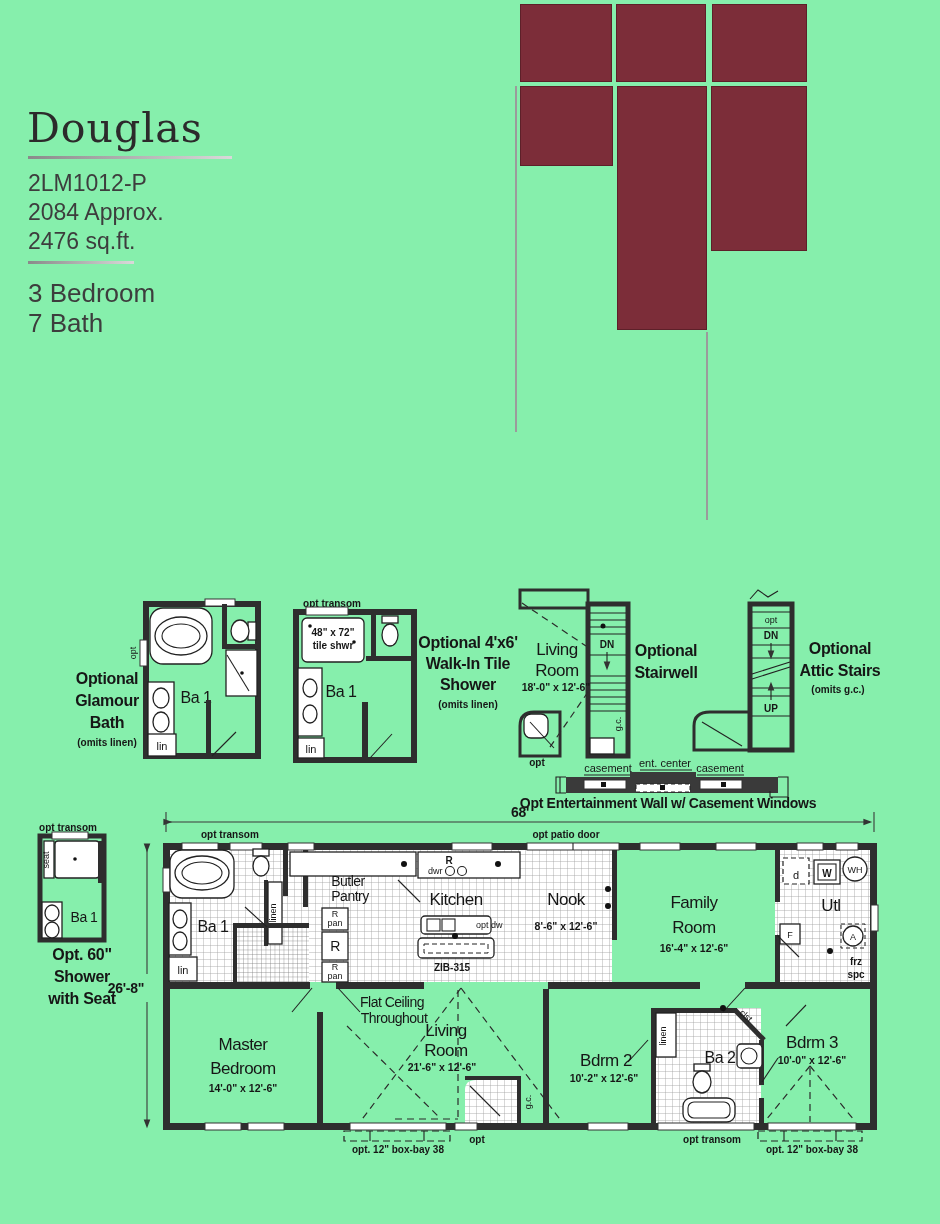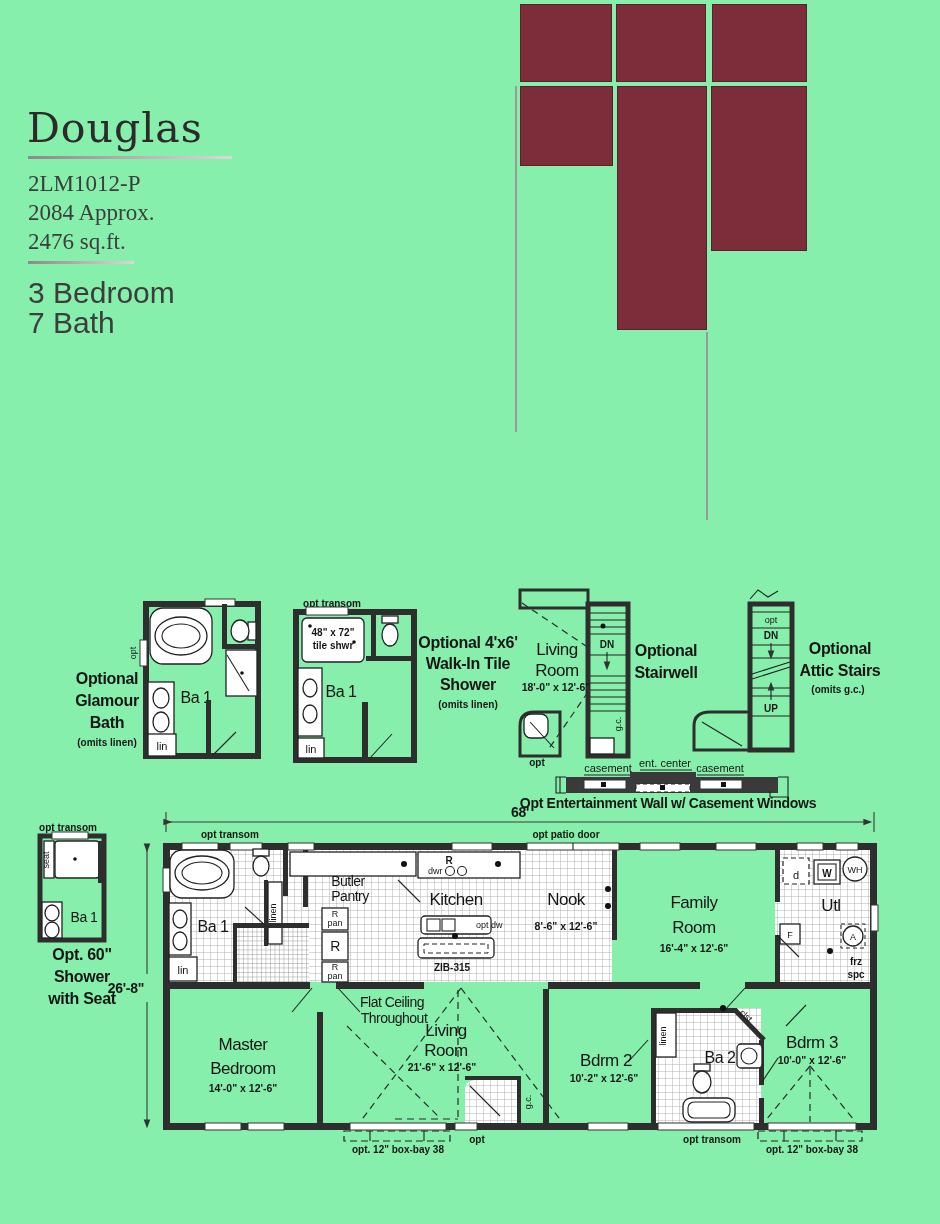--- a/index.html
+++ b/index.html
@@ -4,22 +4,22 @@
 <style>
   html,body{margin:0;padding:0;background:#e8e8e8;}
   .page{position:relative;width:940px;height:1224px;background:#86efac;overflow:hidden;
         font-family:"Liberation Sans",sans-serif;color:#222;}
   
   .title{position:absolute;left:27px;top:104px;font-family:"DejaVu Serif",serif;
          font-size:41px;color:#2c2a2b;letter-spacing:1px;}
   .rule{position:absolute;height:3px;background:linear-gradient(to right,#8a8a8a,#d9d9d9);}
   .rule1{left:28px;top:156px;width:204px;}
   .rule2{left:28px;top:261px;width:106px;}
-  .specs{position:absolute;left:28px;top:169px;font-size:23px;line-height:29px;color:#3d3d3d;font-family:Liberation Serif, serif;}
-  .bedbath{position:absolute;left:28px;top:278px;font-size:30px;line-height:30px;color:#3d3d3d;}
+  .specs{position:absolute;left:28px;top:169px;font-size:23px;line-height:29px;color:#3d3d3d;}
+  .bedbath{position:absolute;left:28px;top:278px;font-size:26px;line-height:30px;color:#3d3d3d;}
   
   .logo-block{position:absolute;background:#7c2d39;border:1px solid #5d2029;box-sizing:border-box;}
   .shadow-line{position:absolute;background:#9b9b9b;}
   
   .plan-svg{position:absolute;left:0;top:560px;}
   svg text{font-family:"Liberation Sans",sans-serif;fill:#161616;}
   .t-cap{font-size:16px;font-weight:bold;letter-spacing:-0.3px;}
   .t-cap14{font-size:14px;font-weight:bold;letter-spacing:-0.3px;}
   .t-note{font-size:10px;font-weight:bold;}
   .t-room{font-size:17px;letter-spacing:-0.5px;}

